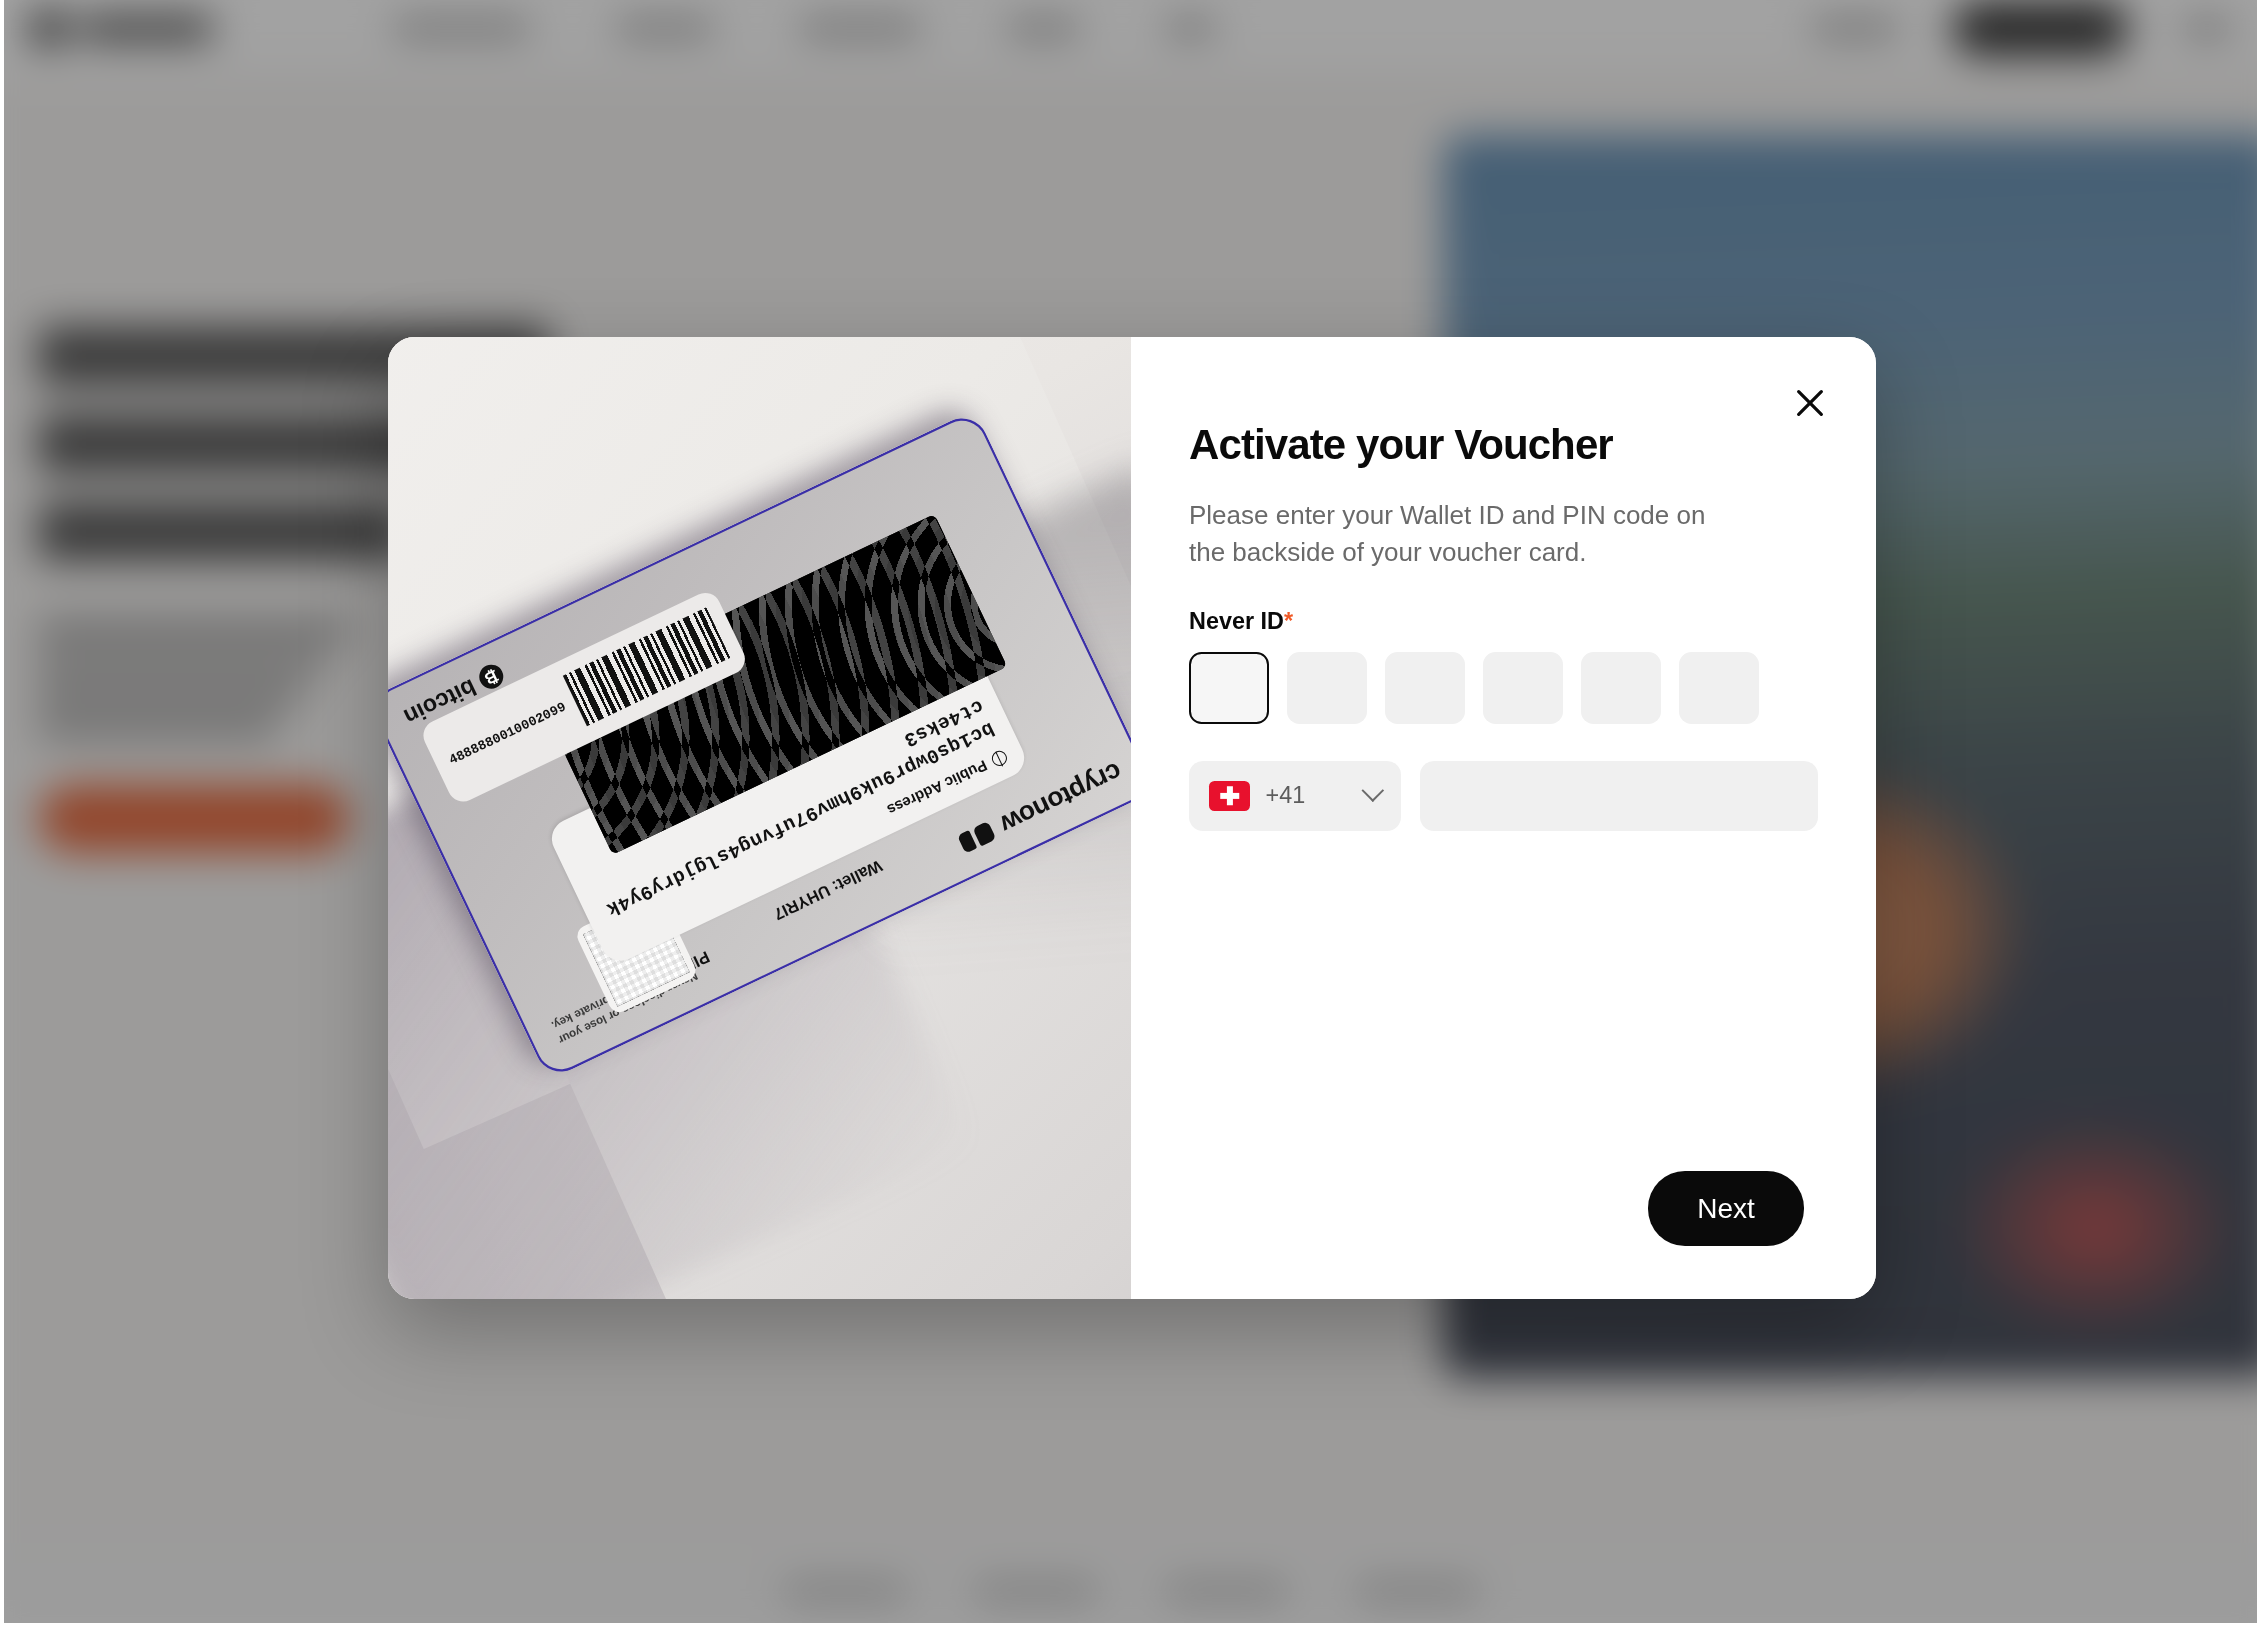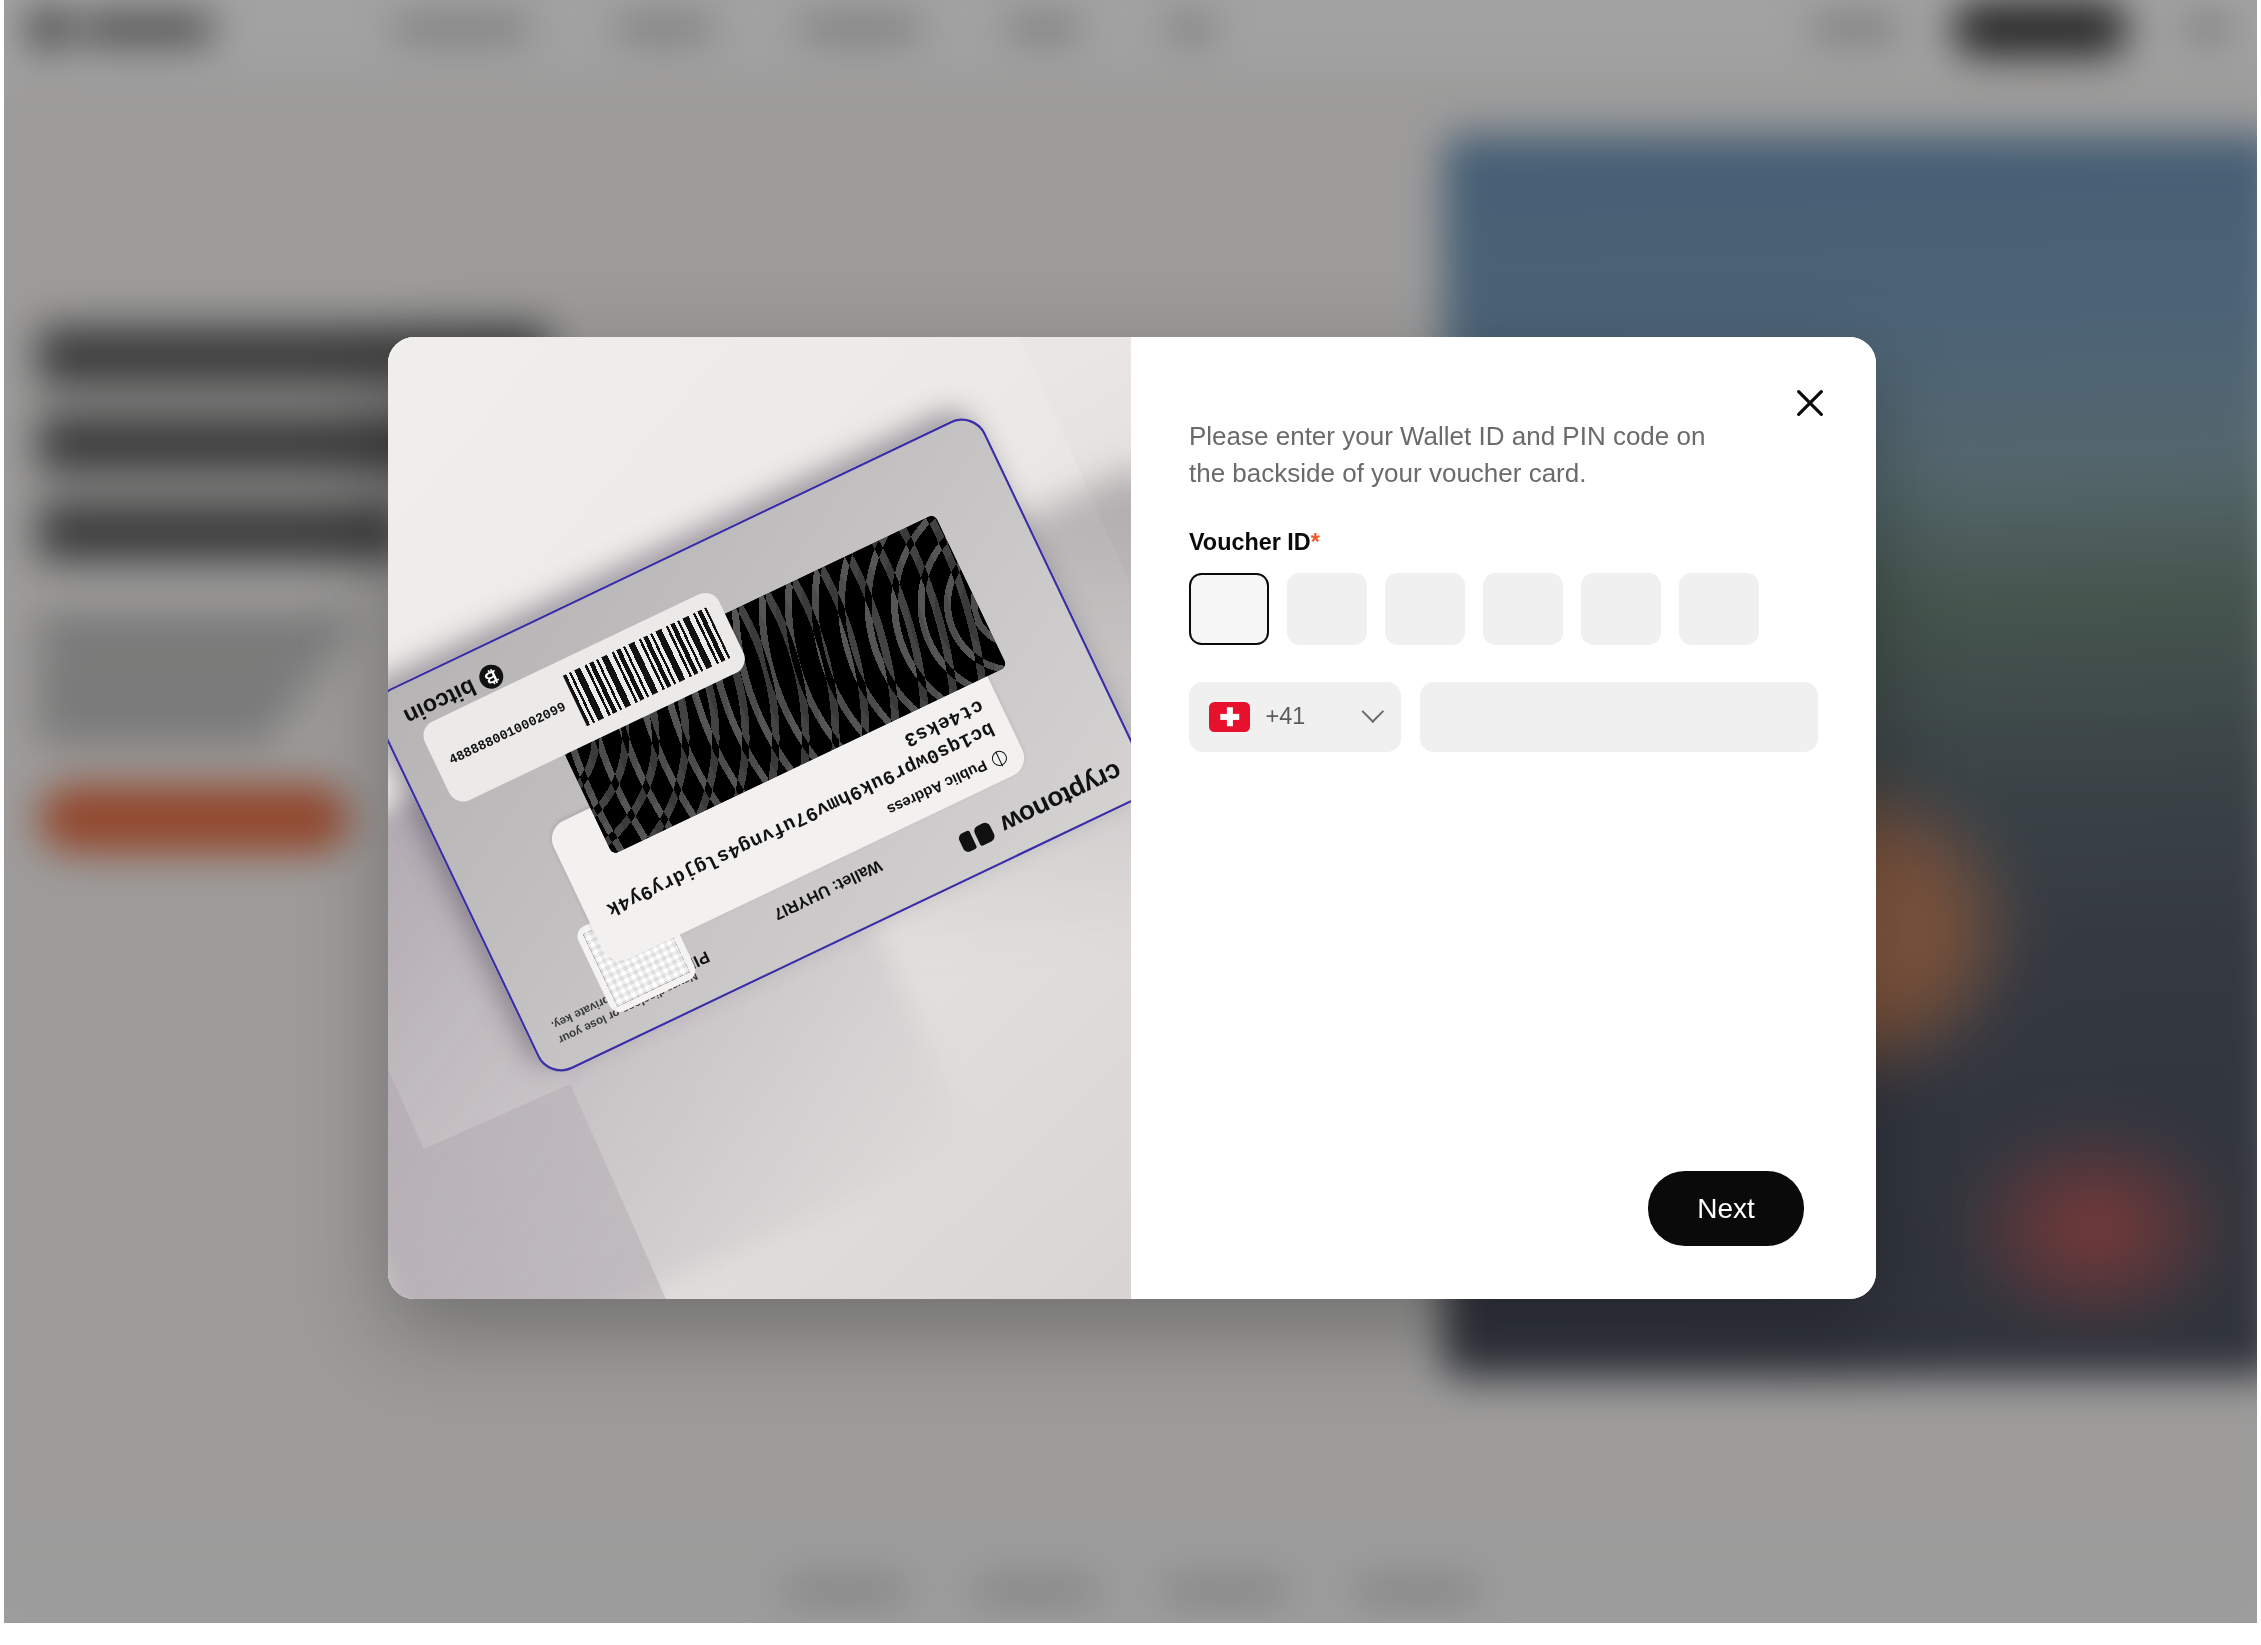--- a/index.html
+++ b/index.html
@@ -590,26 +590,27 @@
 
     <div class="modal-form">
 
       <button class="close-btn" aria-label="Close">
         <svg width="34" height="34" viewBox="0 0 24 24" fill="none" stroke="#0a0a0a" stroke-width="2.3" stroke-linecap="round">
           <line x1="4" y1="4" x2="20" y2="20"></line>
           <line x1="20" y1="4" x2="4" y2="20"></line>
         </svg>
       </button>
 
+      <h1 class="modal-title">Activate your Voucher</h1>
 
       <p class="modal-sub">Please enter your Wallet ID and PIN code on the backside of your voucher card.</p>
 
       <div class="field-block">
         <div class="field-label">
-          <span>Voucher ID</span><span class="req">*</span>
+          <span>Never ID</span><span class="req">*</span>
         </div>
         <div class="otp-row">
           <input class="otp-cell active" maxlength="1" value="" style="">
           <input class="otp-cell" maxlength="1" value="" style="">
           <input class="otp-cell" maxlength="1" value="" style="">
           <input class="otp-cell" maxlength="1" value="" style="">
           <input class="otp-cell" maxlength="1" value="" style="">
           <input class="otp-cell" maxlength="1" value="" style="">
         </div>
       </div>

